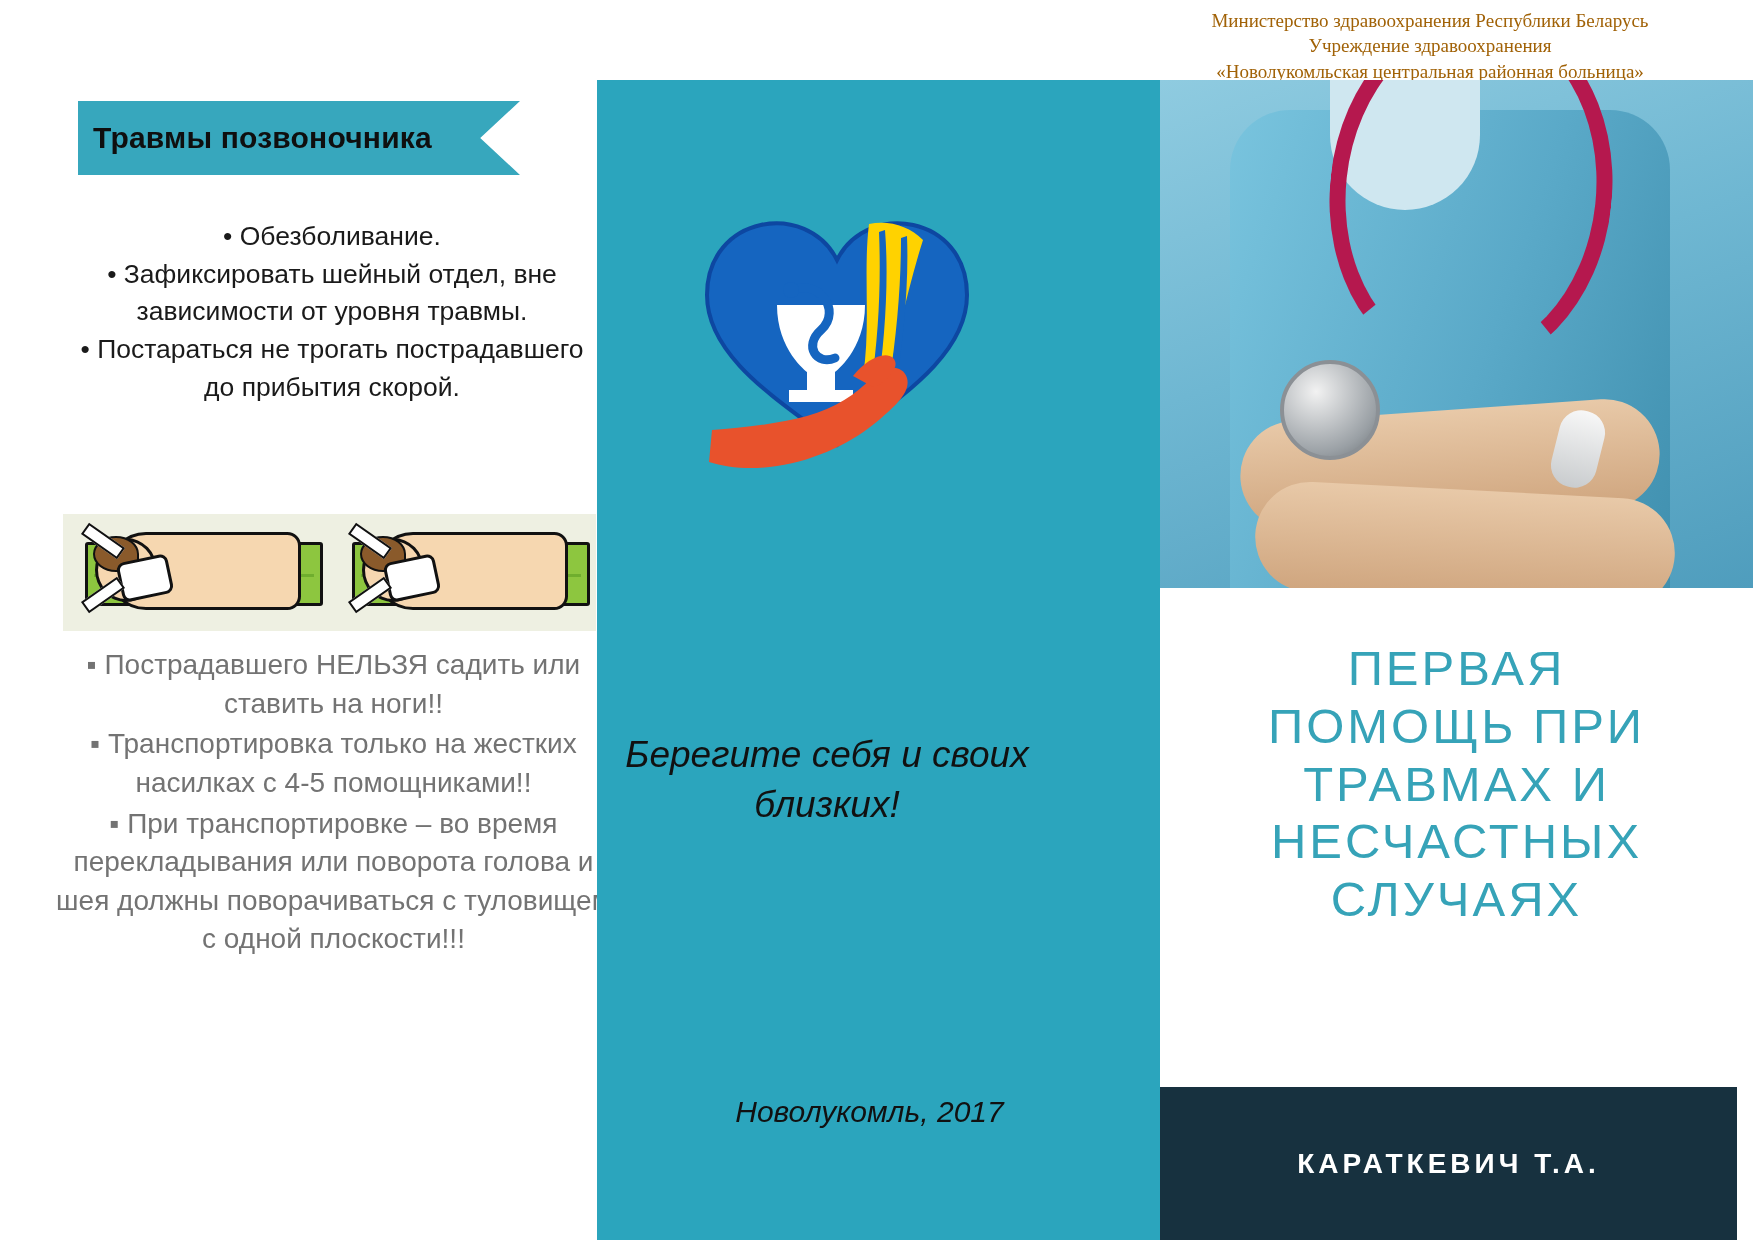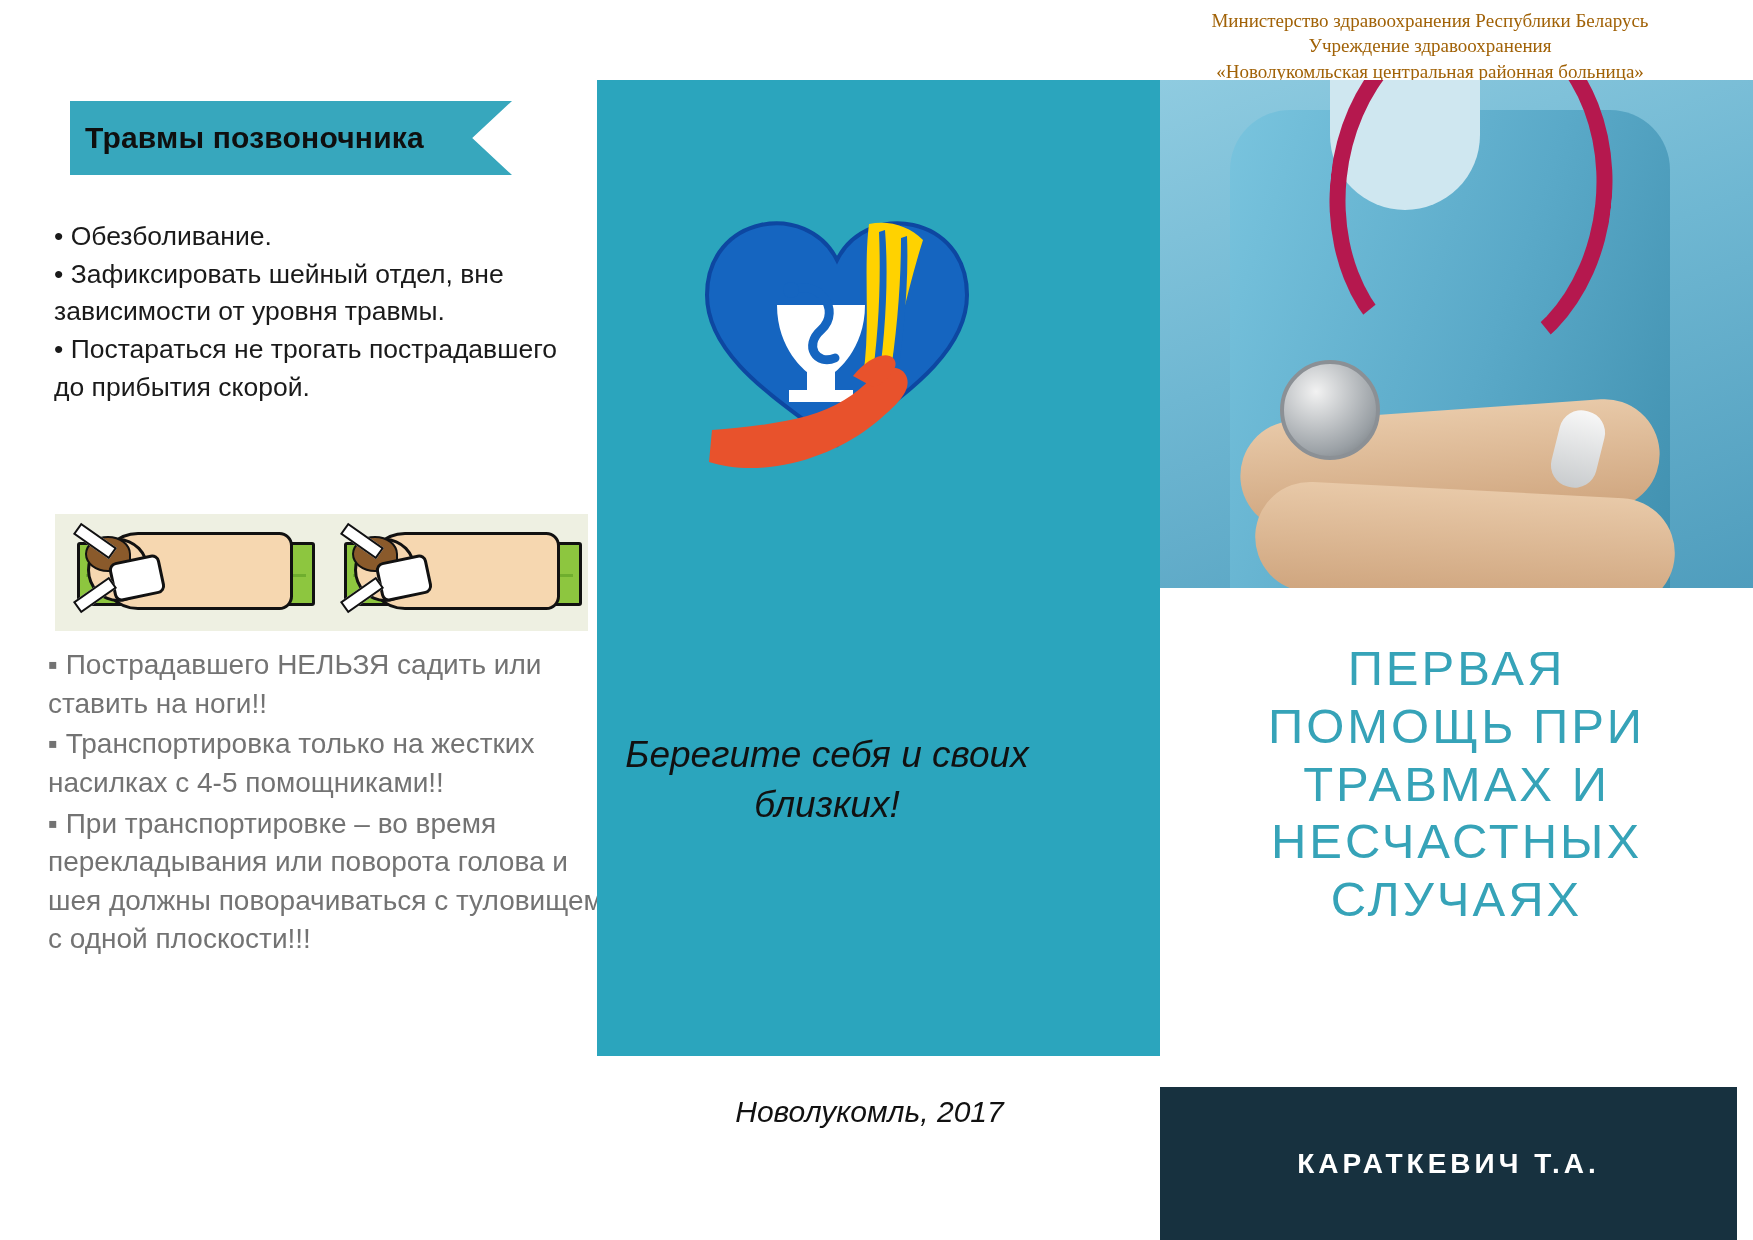--- a/index.html
+++ b/index.html
@@ -24,24 +24,25 @@
     text-align: center;
     font-family: "Liberation Serif", serif;
     font-size: 19px;
     line-height: 1.33;
     color: #a16207;
   }
 
   
   .left-col {
     position: absolute;
-    left: 8px;
+    left: 16px;
     top: 0;
     width: 596px;
     height: 916px;
+    text-align: center;
   }
   .ribbon {
     position: absolute;
     left: 62px;
     top: 101px;
     width: 442px;
     height: 74px;
     background: #37a7bd;
     clip-path: polygon(0 0, 100% 0, 91% 50%, 100% 100%, 0 100%);
     display: flex;
@@ -167,21 +168,21 @@
     white-space: pre-line;
     margin-bottom: 2px;
   }
 
   
   .mid-col {
     position: absolute;
     left: 597px;
     top: 80px;
     width: 563px;
-    height: 976px;
+    height: 1160px;
     background: #2ba5bd;
   }
   .logo-wrap {
     position: absolute;
     left: 60px;
     top: 100px;
     width: 360px;
     height: 310px;
   }
   .slogan {

